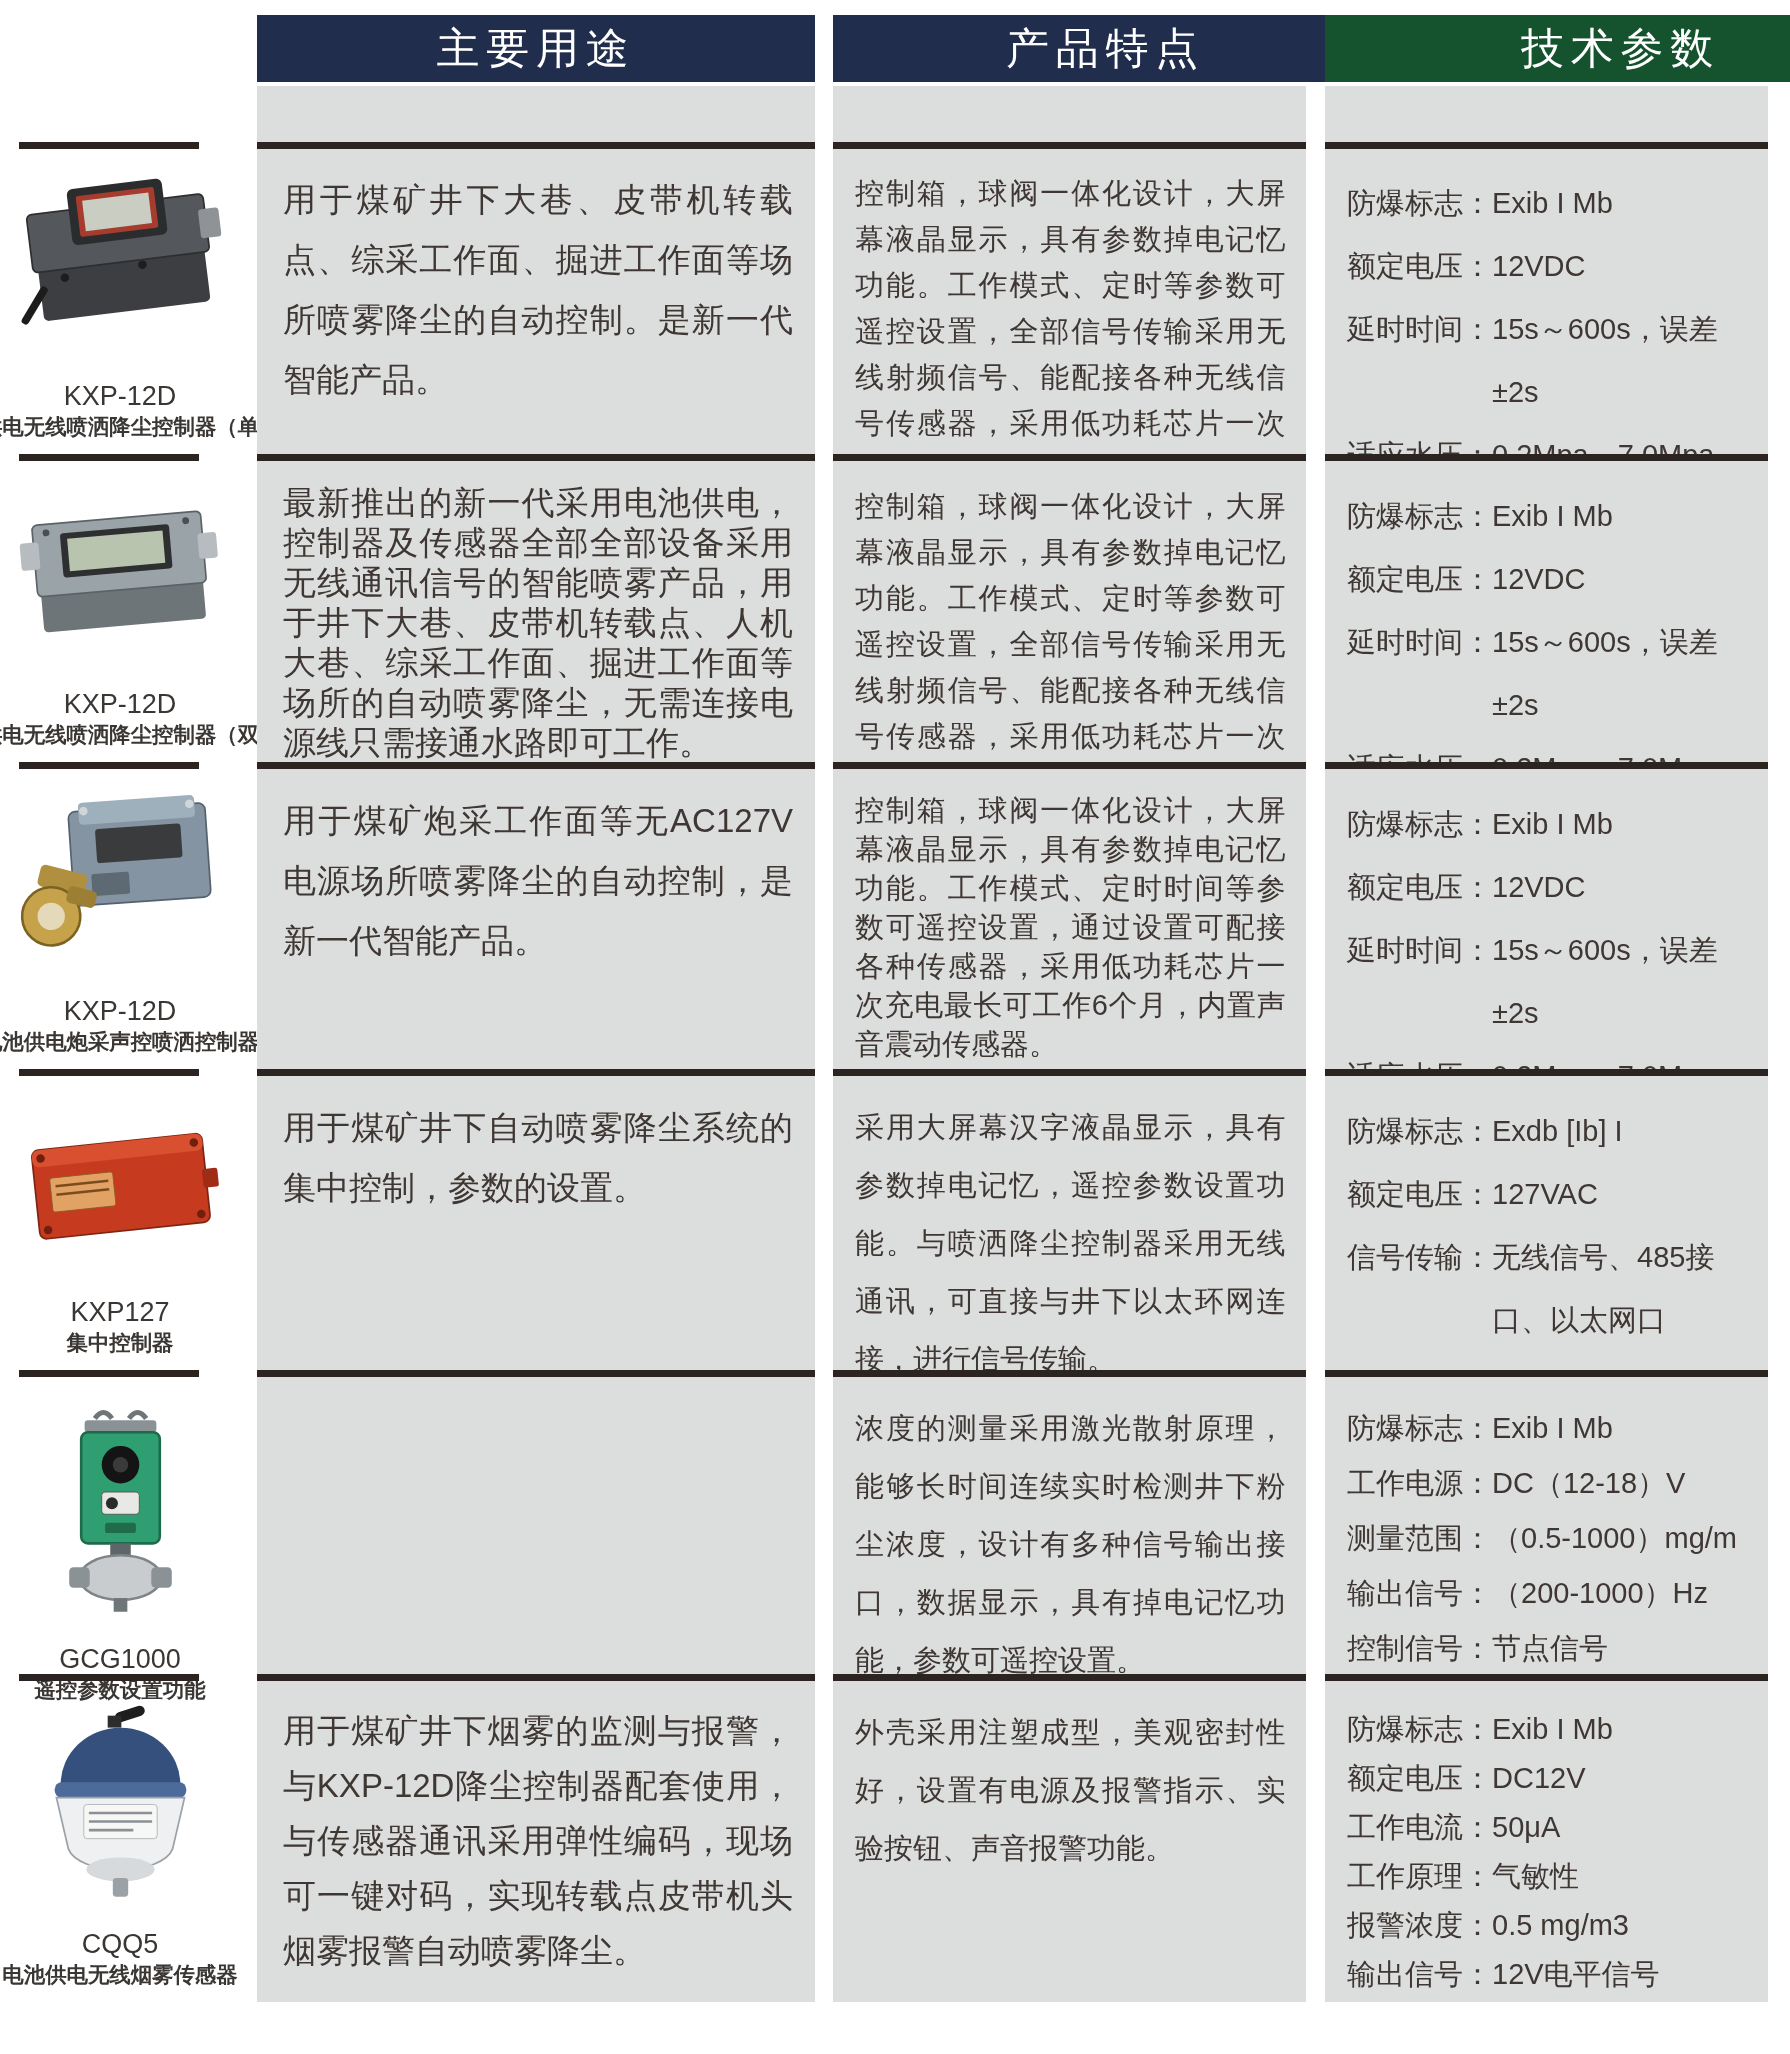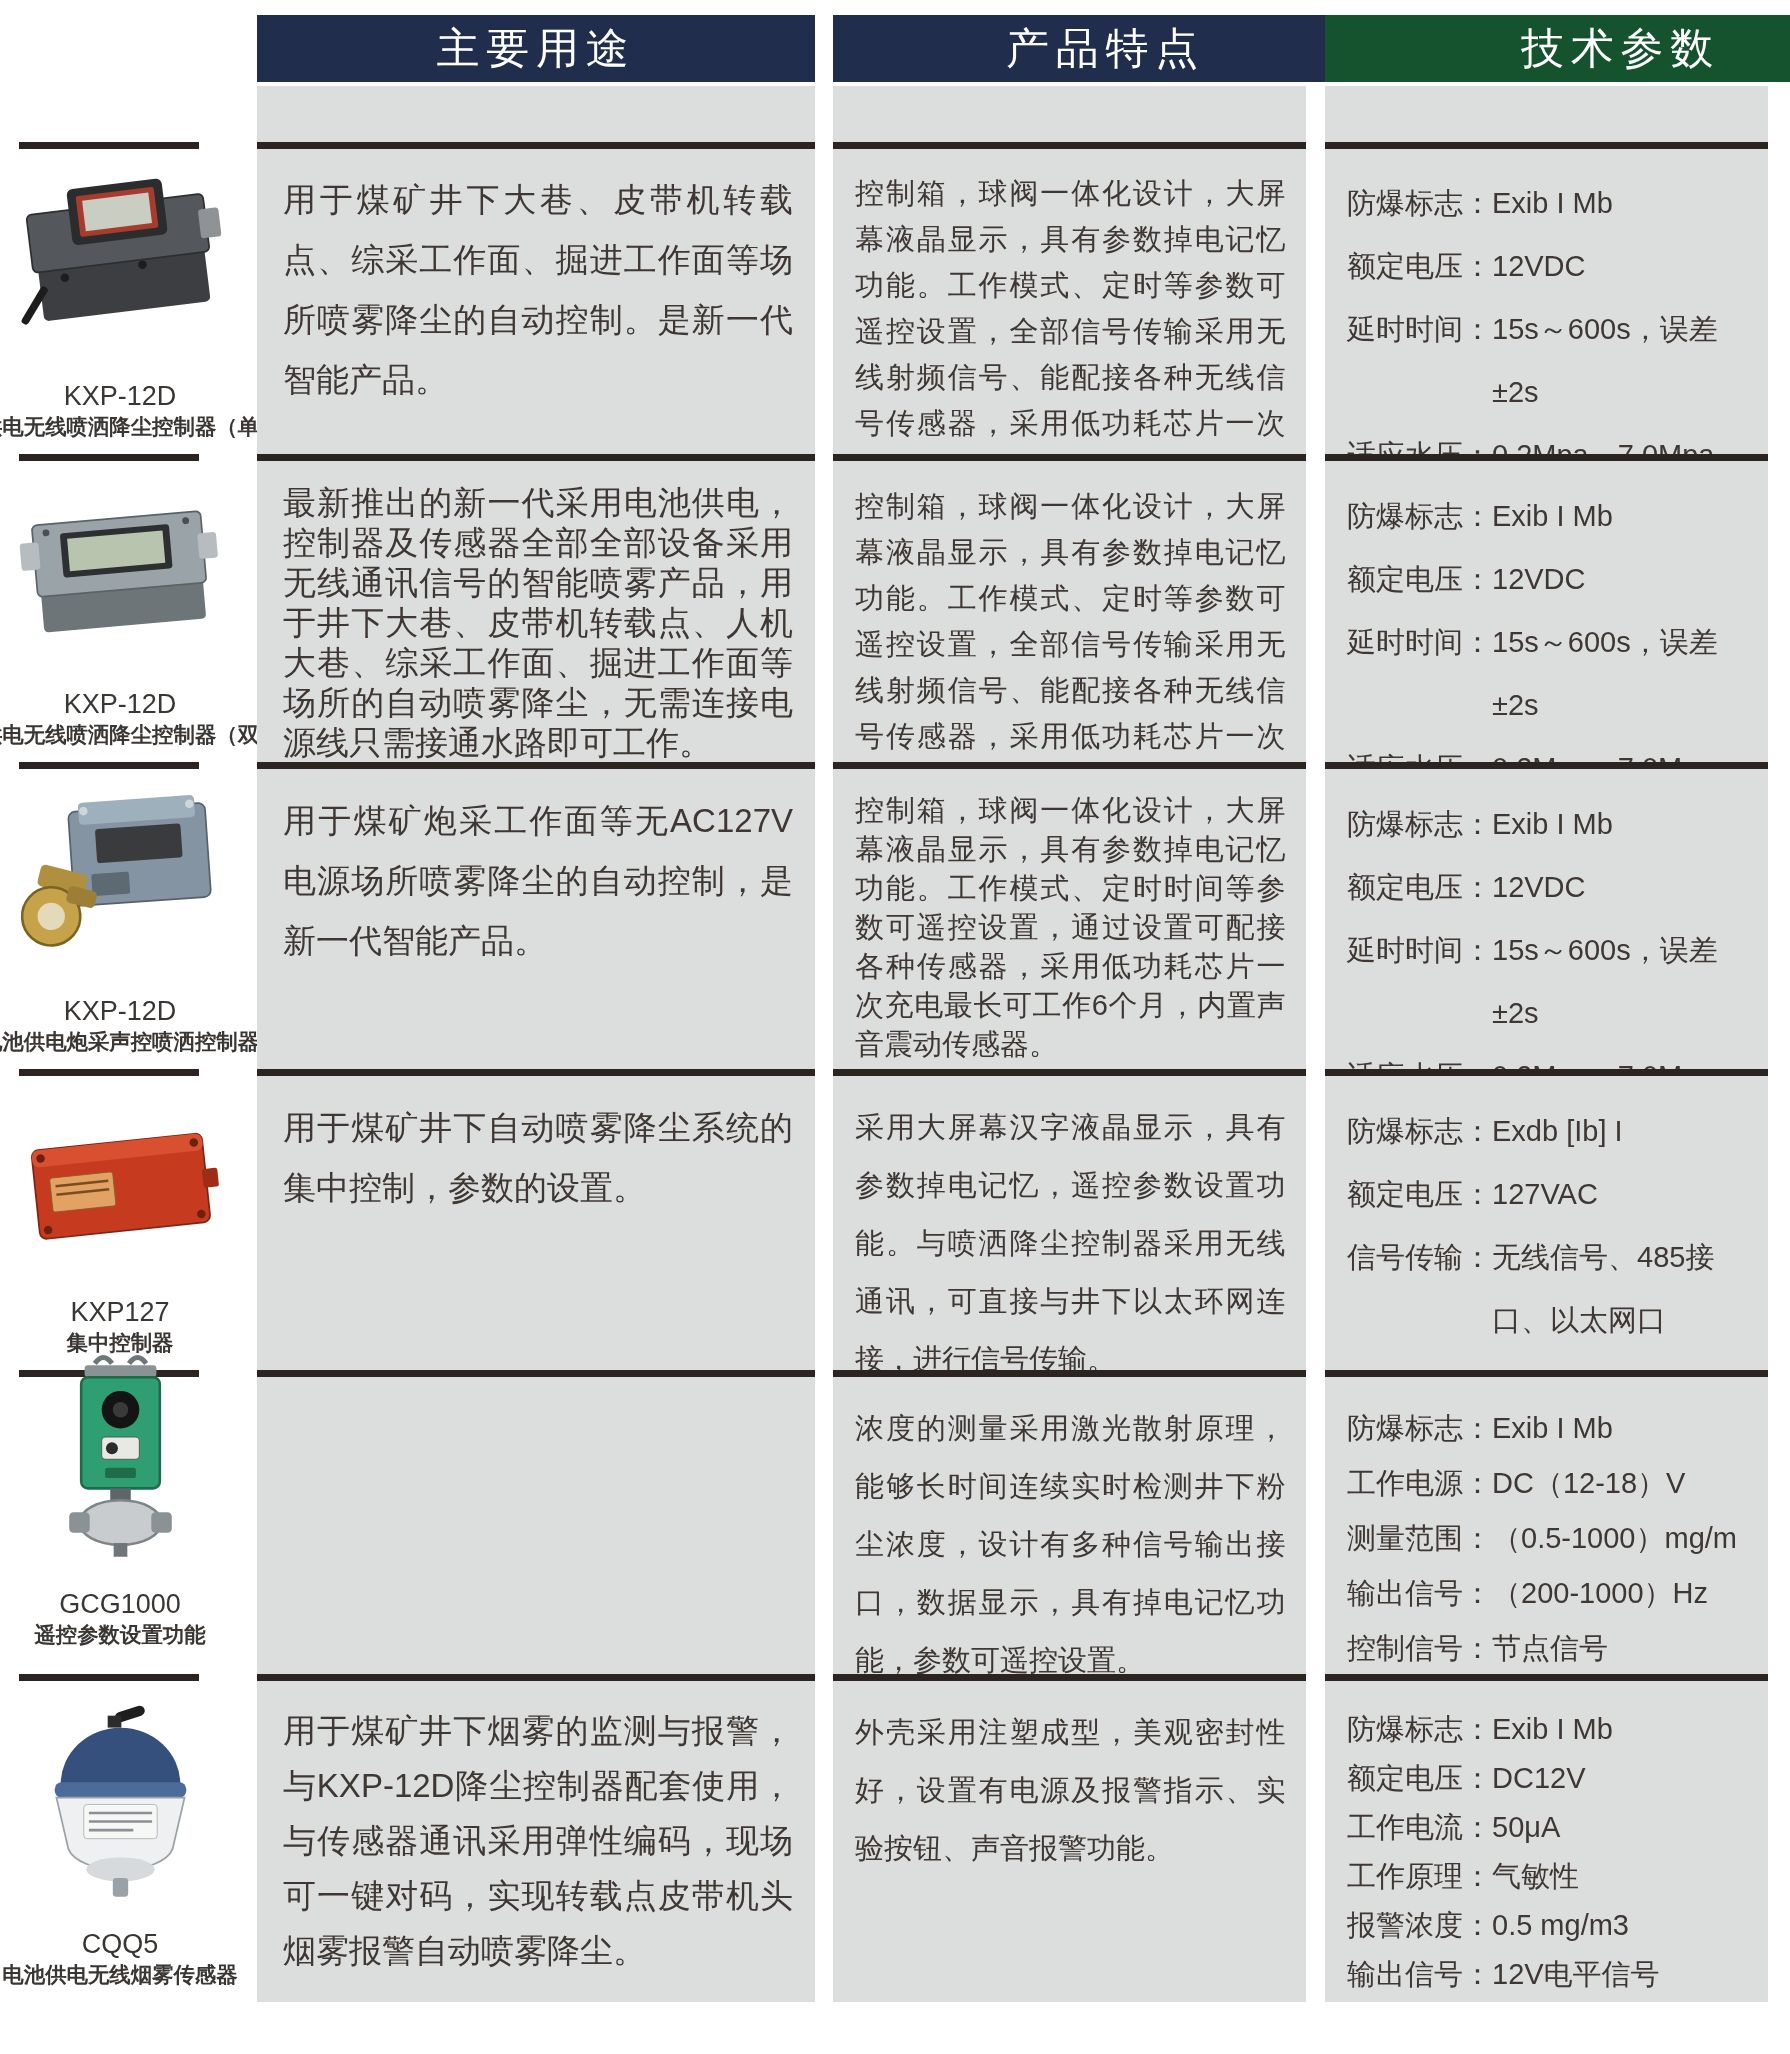--- a/index.html
+++ b/index.html
@@ -108,21 +108,21 @@
       <circle cx="36" cy="138" r="5" fill="#701f0f"></circle>
               <circle cx="216" cy="138" r="5" fill="#701f0f"></circle>
       <rect x="222" y="86" width="18" height="22" rx="3" fill="#a02c15"></rect>
     </g>
           </svg>
         </div>
         <div class="pmodel">KXP127</div>
         <div class="pcap">集中控制器</div>
       </div>
       <div class="lline" style="top: 1284px;"></div>
-      <div class="pblock" style="top: 1236px; height: 340px;">
+      <div class="pblock" style="top: 1291px; height: 340px;">
         <div class="pimg">
           <svg width="171" height="214" viewBox="0 0 200 250">
     <path d="M70 18 q10 -14 20 0 M110 18 q10 -14 20 0" stroke="#6f767a" stroke-width="6" fill="none"></path>
     <rect x="58" y="20" width="84" height="14" rx="4" fill="#8b9296"></rect>
     <rect x="54" y="34" width="92" height="130" rx="8" fill="#2f9f72" stroke="#1d6b4b" stroke-width="3"></rect>
     <circle cx="100" cy="72" r="22" fill="#141414"></circle>
             <circle cx="100" cy="72" r="9" fill="#3a3a3a"></circle>
     <rect x="78" y="104" width="44" height="26" rx="4" fill="#e8e8e4" stroke="#4b4f51"></rect>
     <circle cx="90" cy="117" r="7" fill="#2b2b2b"></circle>
     <rect x="82" y="140" width="36" height="12" rx="3" fill="#1f6b4a"></rect>

